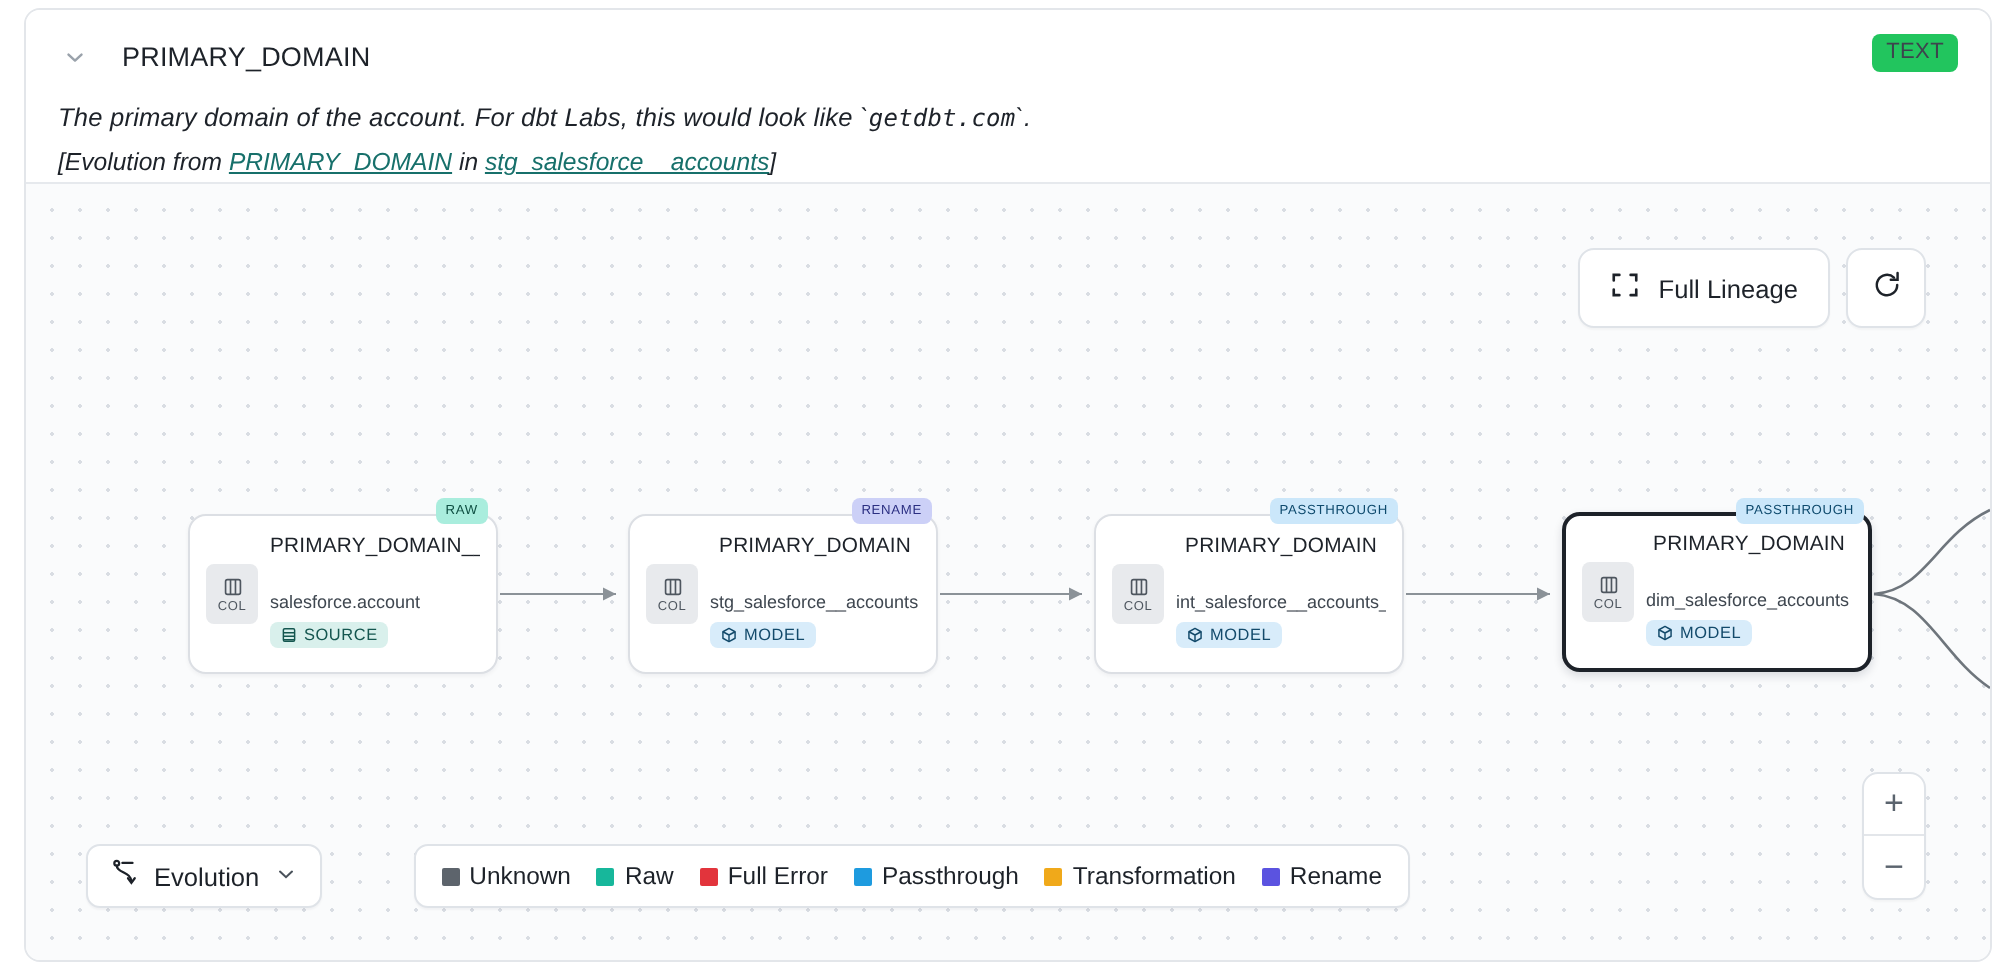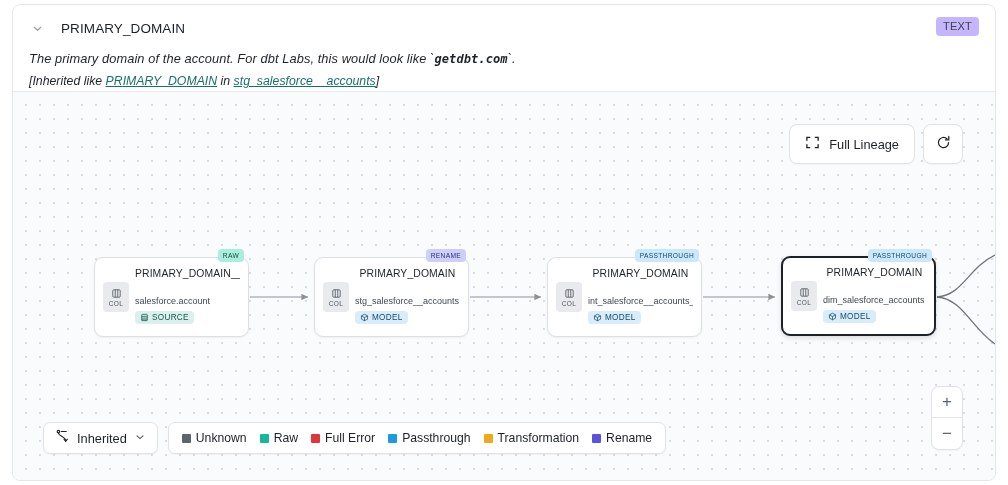--- a/index.html
+++ b/index.html
@@ -37,38 +37,38 @@
   }
   .chev svg { display:block; }
   .hdr-title {
     font-size: 13.5px;
     color: #1d2229;
     letter-spacing: .1px;
   }
   .text-badge {
     position: absolute;
     right: 16px; top: 12px;
-    background: #c4b5fd;
+    background: #22c55e;
     color: #3d444d;
     font-size: 11px;
     padding: 3px 7px 4px 7px;
     border-radius: 4px;
     letter-spacing: .2px;
   }
   .desc {
     margin-top: 12px;
     font-size: 12.8px;
     font-style: italic;
     color: #1d2229;
     letter-spacing: .1px;
   }
   .desc code {
     font-family: "DejaVu Sans Mono", monospace;
     font-style: italic;
-    font-weight: bold;
+    font-weight: normal;
     font-size: 12px;
   }
   .inherit {
     margin-top: 8px;
     font-size: 12.3px;
     font-style: italic;
     color: #1d2229;
   }
   .inherit a {
     color: #17706b;
@@ -216,20 +216,21 @@
     cursor: pointer;
   }
   .legend {
     display: flex; align-items: center; gap: 13px;
     height: 32px;
     padding: 0 13px;
     background: #fff;
     border: 1px solid #dfe3e8;
     border-radius: 7px;
     box-shadow: 0 1px 1px rgba(16,24,40,.04);
+    margin-left: 36px;
   }
   .legend-item { display: flex; align-items: center; gap: 5px; font-size: 12.2px; color: #1d2229; }
   .swatch { width: 9px; height: 9px; border-radius: 1px; display: block; }
 </style>
 </head>
 <body>
 
 <div class="panel">
 
   <div class="hdr">
@@ -242,21 +243,21 @@
       <span class="hdr-title">PRIMARY_DOMAIN</span>
     </div>
 
     <span class="text-badge">TEXT</span>
 
     <div class="desc">
       <span>The primary domain of the account. For dbt Labs, this would look like `</span><code>getdbt.com</code><span>`.</span>
     </div>
 
     <div class="inherit">
-      <span>[Inherited like </span><a href="#">PRIMARY_DOMAIN</a><span> in </span><a href="#">stg_salesforce__accounts</a><span>]</span>
+      <span>[Evolution from </span><a href="#">PRIMARY_DOMAIN</a><span> in </span><a href="#">stg_salesforce__accounts</a><span>]</span>
     </div>
   </div>
 
   <div class="canvas">
 
     <svg class="edges">
       <defs>
         <marker id="arr" markerWidth="7" markerHeight="7" refX="6" refY="3" orient="auto">
           <path d="M0,0 L6,3 L0,6 z" fill="#8b9298"></path>
         </marker>
@@ -386,21 +387,21 @@
       <div class="seg">
         <div class="evolution">
           <span>
             <svg width="15" height="15" viewBox="0 0 16 16" fill="none" stroke="#1d2229" stroke-width="1.2" stroke-linecap="round">
               <circle cx="3.6" cy="2.8" r="1.3"></circle>
               <path d="M3.6 4.1 C3.6 8 11.4 7.4 11.4 12.6"></path>
               <path d="M9.6 10.8 L11.4 13.2 L13.2 10.8"></path>
               <path d="M6.6 2.6 h5.4"></path>
             </svg>
           </span>
-          <span>Inherited</span>
+          <span>Evolution</span>
           <span>
             <svg width="12" height="12" viewBox="0 0 16 16" fill="none" stroke="#4a525b" stroke-width="1.4" stroke-linecap="round">
               <path d="M4 6.4 L8 10.1 L12 6.4"></path>
             </svg>
           </span>
         </div>
       </div>
       <div class="legend" id="legend-host">
           <div class="legend-item">
             <span class="swatch" style="background:#5d646c"></span>

